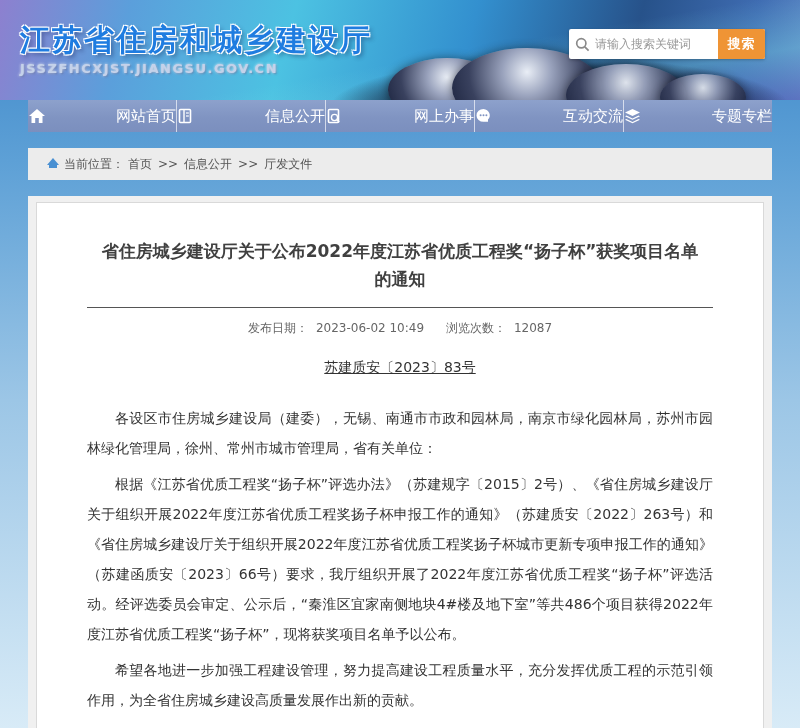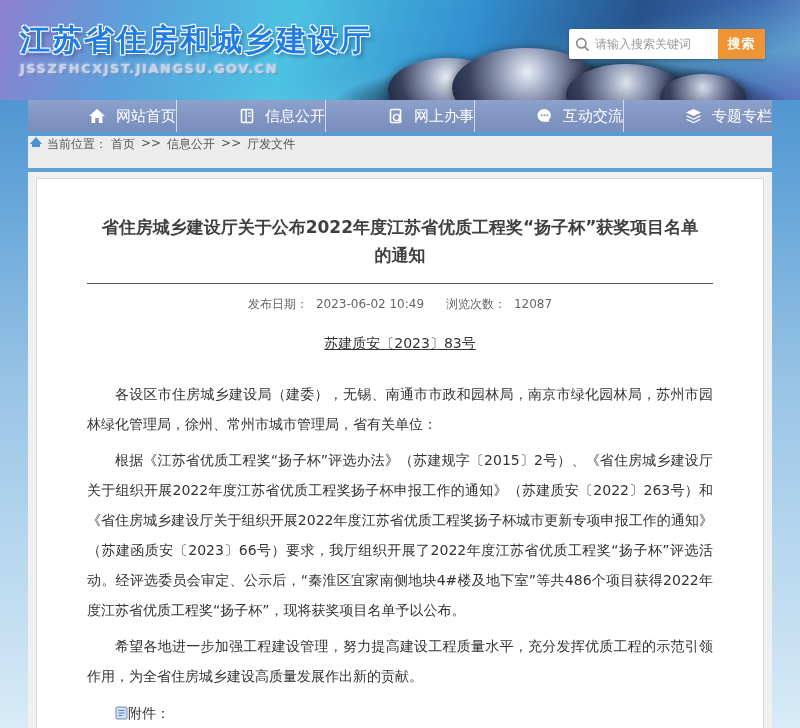--- a/index.html
+++ b/index.html
@@ -53,30 +53,30 @@
     flex:0 0 47px; border:none; background:#ef9435; color:#fff; font-size:13px; font-weight:bold;
     cursor:pointer; font-family:inherit; letter-spacing:1px;
   }
 
   
   .main-nav {
     width:744px; margin:0 auto; height:32px; display:flex;
     background:linear-gradient(180deg,#8da1cc 0%,#8094c2 55%,#7b8fbe 100%);
   }
   .nav-item {
-    flex:1; display:flex; align-items:center; justify-content:flex-end; gap:10px;
+    flex:1; display:flex; align-items:center; justify-content:space-between; gap:10px;
     color:#fff; font-size:15px; cursor:pointer; border-right:1px solid rgba(255,255,255,.65);
   }
   .nav-item:last-child { border-right:none; }
   .nav-item svg { display:block; }
 
   
   .crumb-bar {
-    width:744px; margin:4px auto; height:32px; background:#ececec;
-    display:flex; font-size:12px; color:#555; padding-left:1px; gap:4px;
+    width:744px; margin:16px auto; height:32px; background:#ececec;
+    display:flex; align-items:center; font-size:12px; color:#555; padding-left:18px; gap:4px;
   }
   .crumb-bar .sep { margin:0 2px; color:#555; }
   .crumb { color:#555; cursor:pointer; text-decoration:none; }
 
   
   .content-wrap { width:744px; margin:0 auto; background:#f0f0f0; height:564px; padding:6px 8px 0 8px; }
   .doc-panel {
     background:#fff; border:1px solid #d9d9d9; height:558px; padding:34px 50px 0 50px; overflow:hidden;
   }
   .doc-title {

